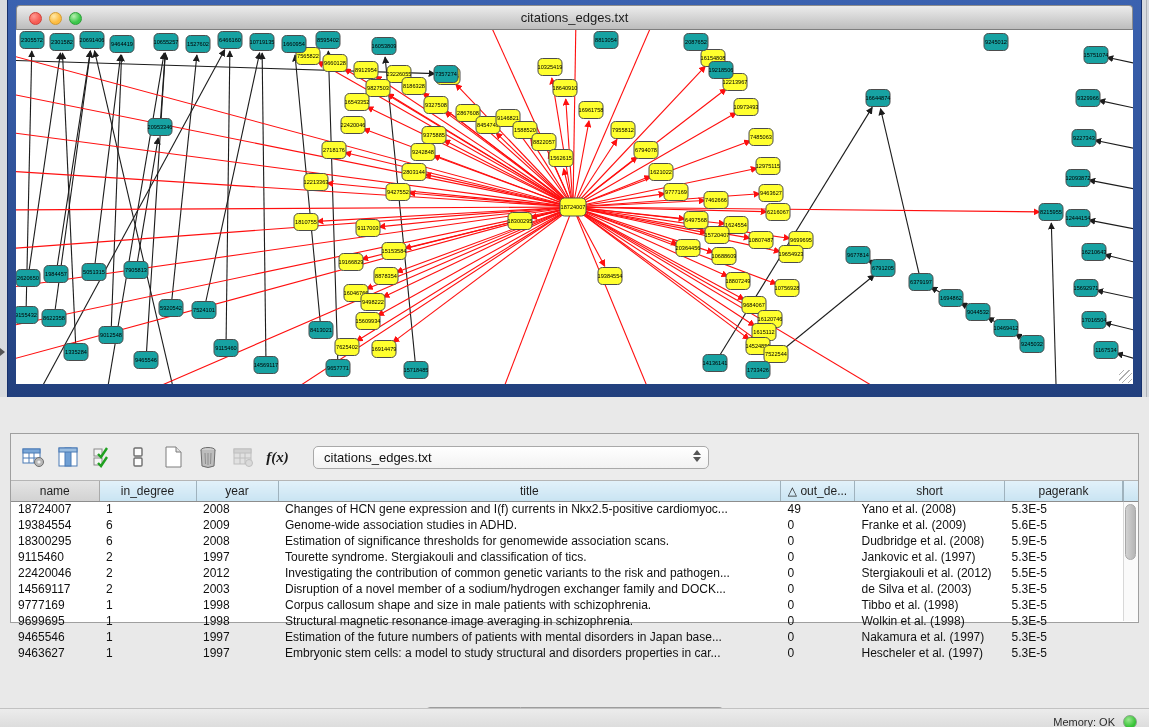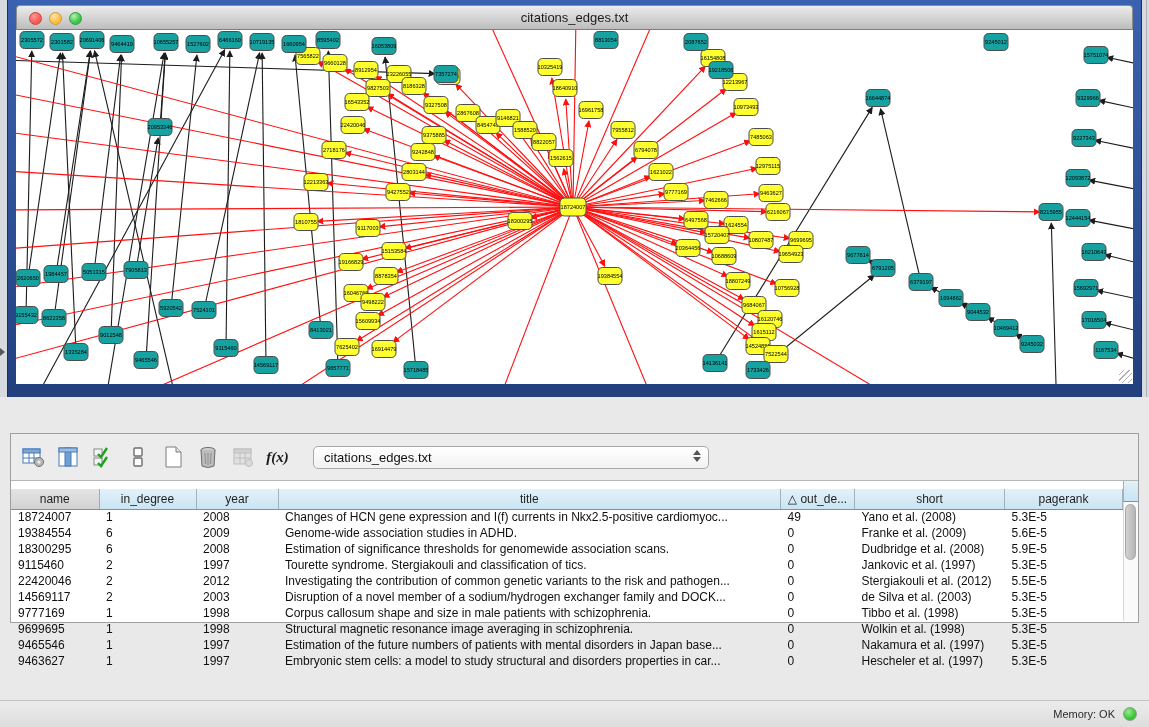--- a/index.html
+++ b/index.html
@@ -51,42 +51,42 @@
   .fx { font-family:"Liberation Serif", serif; font-style:italic; font-weight:bold; font-size:15px; color:#1a1a1a; }
   .combo { margin-left:14px; width:396px; height:23px; background:linear-gradient(#ffffff,#f2f2f2);
            border:1px solid #a9a9a9; border-radius:5px; position:relative;
            font-size:13px; color:#111; line-height:21px; padding-left:10px; }
   .combo .arrows { position:absolute; right:7px; top:3px; display:flex; flex-direction:column; gap:2px; }
   .combo .arrows i { display:block; width:0; height:0; border-left:4px solid transparent; border-right:4px solid transparent; }
   .combo .arrows .up { border-bottom:5px solid #555; }
   .combo .arrows .dn { border-top:5px solid #555; }
 
   .grid { position:absolute; left:0; right:0; top:46px; bottom:0; background:#ffffff; border-top:1px solid #b5b5b5; }
-  table { border-collapse:collapse; table-layout:fixed; width:calc(100% - 15px);margin-top:8px; }
+  table { border-collapse:collapse; table-layout:fixed; width:calc(100% - 15px); }
   th { height:20px; font-size:12px; font-weight:normal; color:#1f1f1f; text-align:center;
        background:linear-gradient(#e2f1fa,#c9e4f2); border-right:1px solid #9fb2bd; border-bottom:1px solid #8d8d8d;
        overflow:hidden; white-space:nowrap; }
   th.gray { background:linear-gradient(#e4e4e4,#d2d2d2); border-right:1px solid #aaaaaa; }
   td { height:16px; font-size:12px; color:#101010; white-space:nowrap; overflow:hidden;
        padding:0 2px 0 7px; }
   .vscroll { position:absolute; right:0; top:21px; bottom:1px; width:15px; background:#fafafa;
              border-left:1px solid #d8d8d8; }
   .vscroll .thumb { position:absolute; left:1px; top:2px; width:11px; height:56px; border-radius:6px;
              background:linear-gradient(90deg,#d2d2d2,#b5b5b5); border:1px solid #a8a8a8; }
   .corner { position:absolute; right:0; top:0; width:15px; height:21px;
             background:linear-gradient(#e2f1fa,#c9e4f2); border-bottom:1px solid #8d8d8d; border-left:1px solid #9fb2bd;}
 
   .tabs { position:absolute; left:0; right:0; top:273px; display:flex; justify-content:center; }
   .seg { height:21px; line-height:20px; font-size:12px; padding:0 16px; background:linear-gradient(#ffffff,#ececec);
          border:1px solid #9d9d9d; border-left:none; color:#1c1c1c; }
   .seg:first-child { border-left:1px solid #9d9d9d; border-radius:4px 0 0 4px; }
   .seg:last-child { border-radius:0 4px 4px 0; }
   .seg.sel { background:linear-gradient(#8d8d8d,#6e6e6e); color:#f2f2f2; }
 
-  .statusbar { position:absolute; left:0; bottom:0; width:100%; height:27px;
+  .statusbar { position:absolute; left:0; bottom:0; width:100%; height:19px;
                background:linear-gradient(#ececec,#dddddd); border-top:1px solid #c2c2c2; }
   .mem { position:absolute; right:34px; top:7px; font-size:11px; color:#2b2b2b; }
   .memdot { position:absolute; right:12px; top:6px; width:14px; height:14px; border-radius:50%;
             background:radial-gradient(circle at 38% 32%, #9ae88f, #35c335 65%); border:1px solid #86a486; }
 </style>
 </head>
 <body>
 
 <div class="screen">
 

